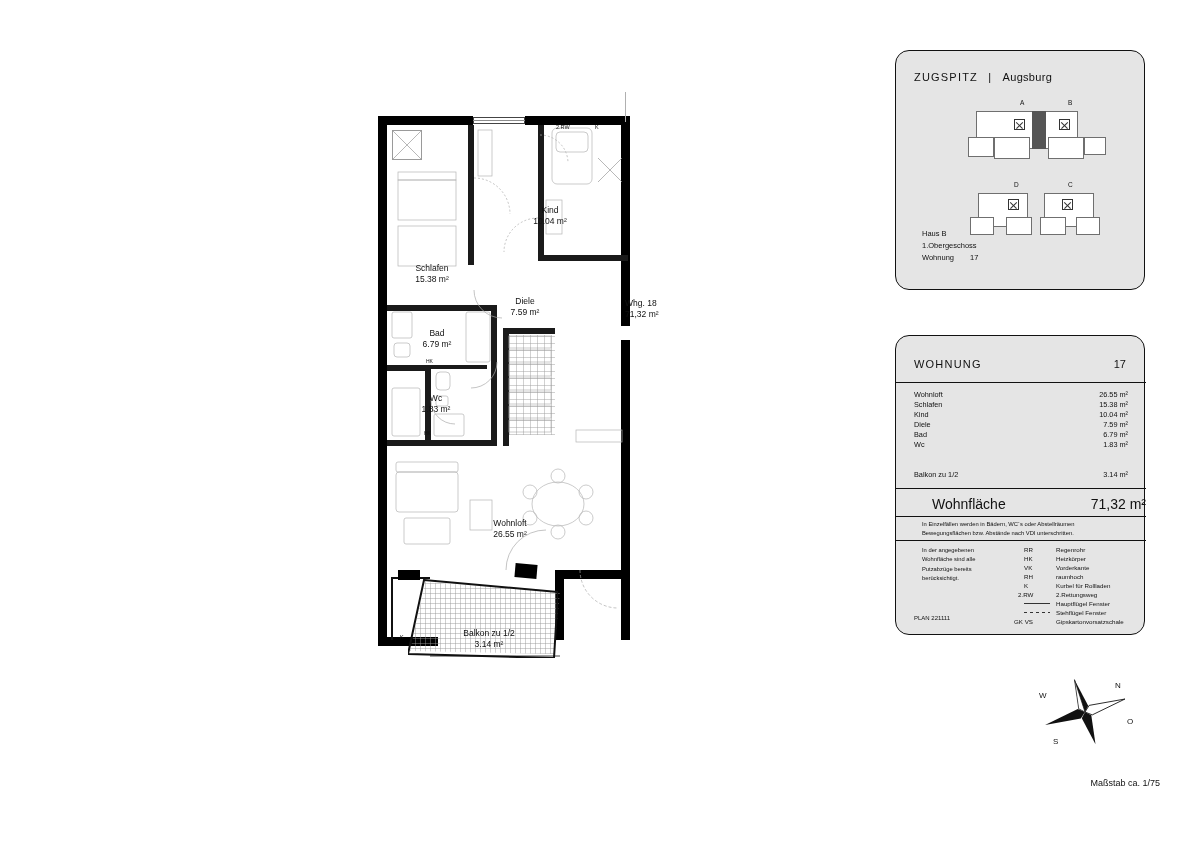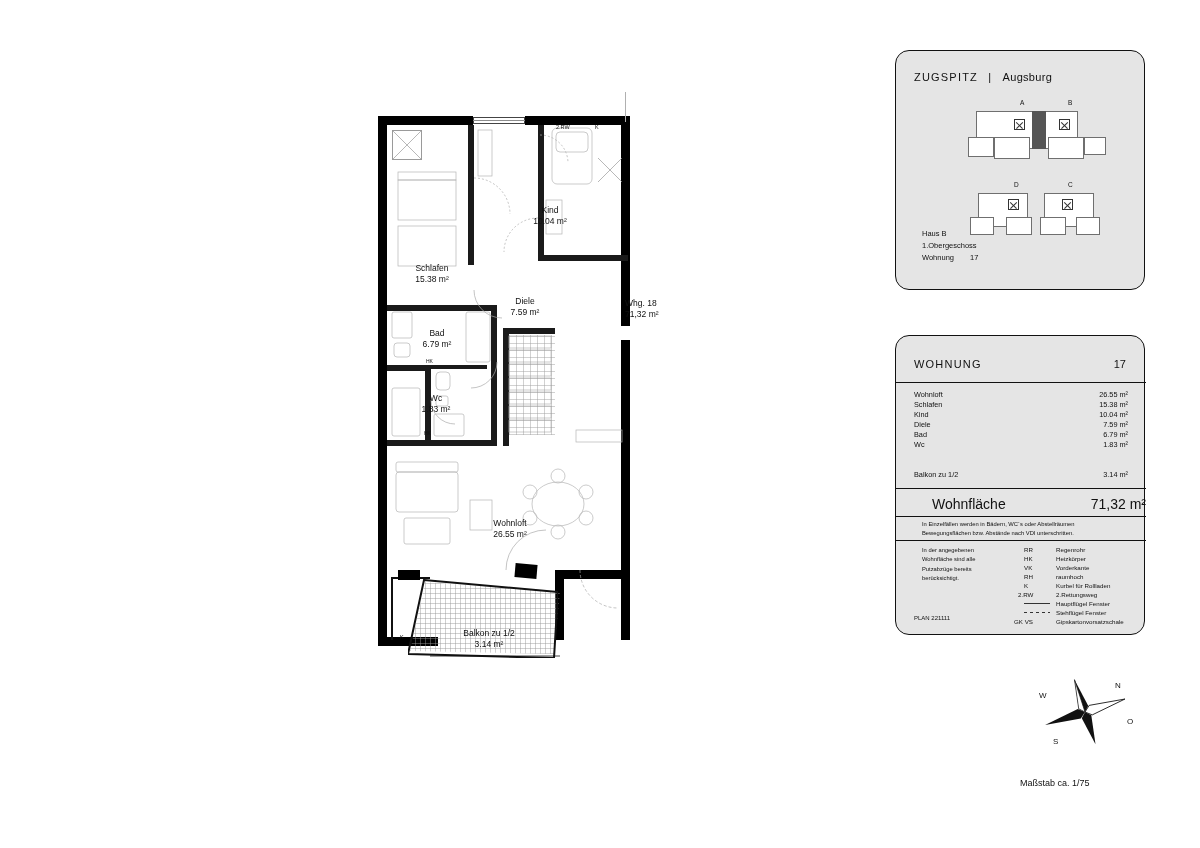--- a/index.html
+++ b/index.html
@@ -77,21 +77,21 @@
   .mini-x:before, .mini-x:after {
     content: ""; position: absolute; left: 0; top: 50%; width: 100%; height: 0.7px; background: #333;
     transform-origin: center;
   }
   .mini-x:before { transform: rotate(45deg); }
   .mini-x:after  { transform: rotate(-45deg); }
   .mini-lab { position: absolute; font-size: 6.5px; color: #111; }
 
   
   #compass { position: absolute; left: 1035px; top: 672px; width: 100px; height: 80px; }
-  .scale-txt { position: absolute; left: 1020px; top: 778px; width: 140px; text-align: left; font-size: 9px; }
+  .scale-txt { position: absolute; left: 1020px; top: 778px; width: 140px; text-align: right; font-size: 9px; }
 
   
   .plan-no { position: absolute; font-size: 6px; color: #111; }
 
   
   .balcony-fill {
     position: absolute;
     background:
       repeating-linear-gradient(90deg, rgba(150,150,150,0.45) 0 0.6px, rgba(255,255,255,0) 0.6px 5px),
       repeating-linear-gradient(0deg, rgba(150,150,150,0.45) 0 0.6px, rgba(255,255,255,0) 0.6px 5px);

